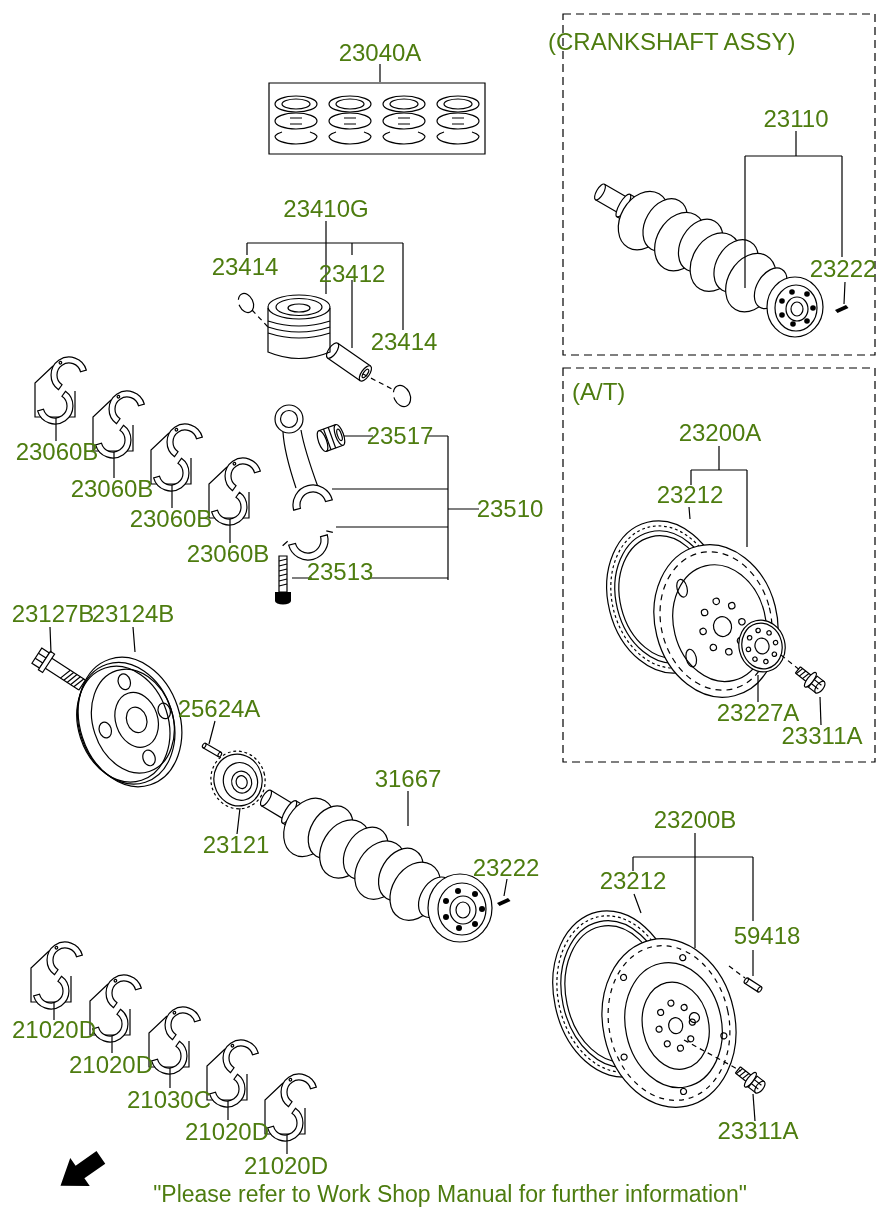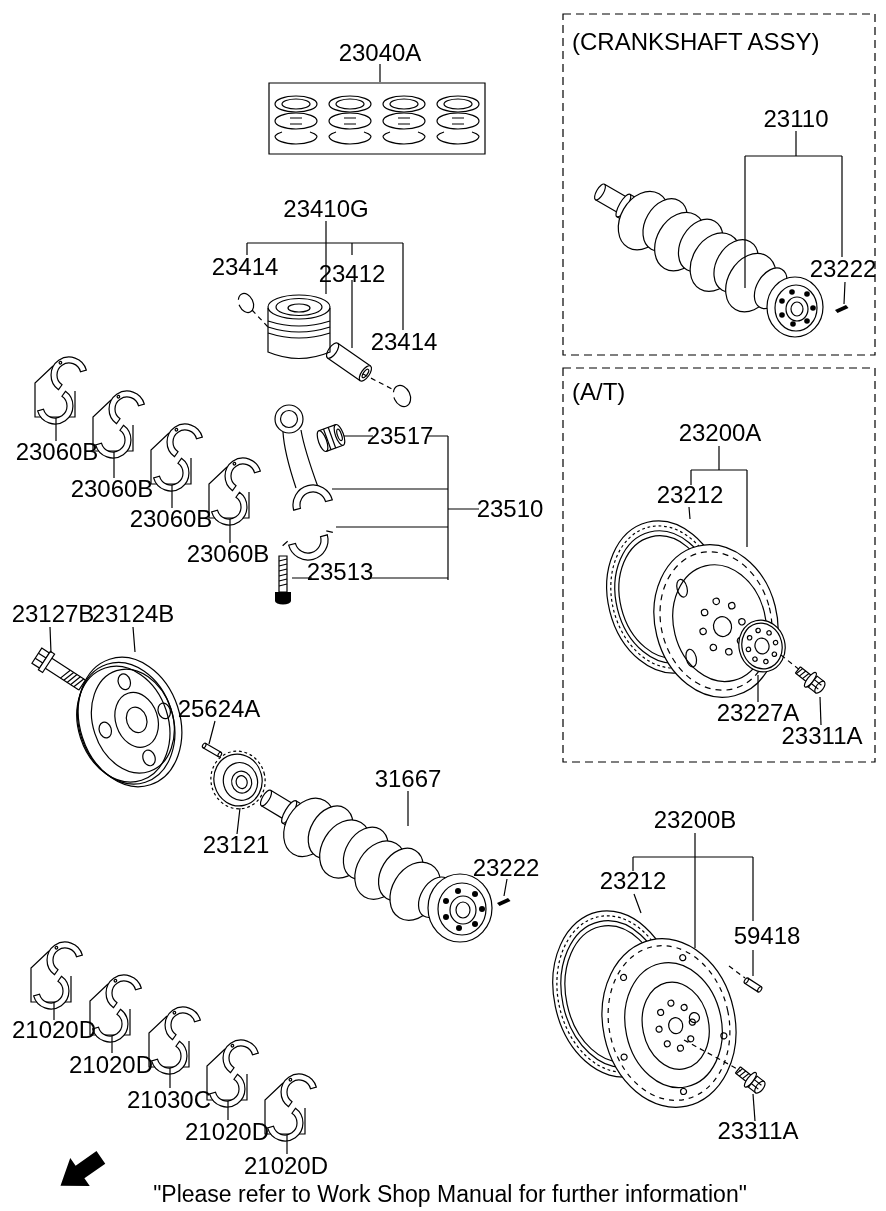--- a/index.html
+++ b/index.html
@@ -1,17 +1,17 @@
 <!DOCTYPE html>
 <html><head>
 <meta charset="utf-8">
 <style>
   html,body{margin:0;padding:0;background:#fff;}
   .canvas{position:relative;width:886px;height:1211px;background:#fff;overflow:hidden;
-          font-family:"Liberation Sans",sans-serif;color:#000000;}
+          font-family:"Liberation Sans",sans-serif;color:#4d7c0f;}
   .art{position:absolute;left:0;top:0;}
   svg *{vector-effect:non-scaling-stroke;}
   .ln{stroke:#000;stroke-width:1.2;fill:none;}
   .wf{fill:#fff;}
   .bk{fill:#000;stroke:none;}
   .dash{stroke-dasharray:5 4;}
   .lbl{position:absolute;font-size:24px;line-height:24px;white-space:nowrap;
        transform:translateX(-50%);}
   .lbl.left{transform:none;}
   .fr{position:absolute;font-size:28px;line-height:28px;font-weight:bold;margin-top:40px;}
@@ -327,21 +327,21 @@
 <span class="lbl" style="left:219px;top:697px">25624A</span>
 <span class="lbl" style="left:236px;top:833px">23121</span>
 <span class="lbl" style="left:408px;top:767px">31667</span>
 <span class="lbl" style="left:506px;top:856px">23222</span>
 <span class="lbl" style="left:54px;top:1018px">21020D</span>
 <span class="lbl" style="left:111px;top:1053px">21020D</span>
 <span class="lbl" style="left:169px;top:1088px">21030C</span>
 <span class="lbl" style="left:227px;top:1120px">21020D</span>
 <span class="lbl" style="left:286px;top:1154px">21020D</span>
 
-<span class="lbl left" style="left:572px;top:30px">(CRANKSHAFT ASSY)</span>
+<span class="lbl left" style="left:548px;top:30px">(CRANKSHAFT ASSY)</span>
 <span class="lbl" style="left:796px;top:107px">23110</span>
 <span class="lbl" style="left:843px;top:257px">23222</span>
 
 <span class="lbl left" style="left:572px;top:380px">(A/T)</span>
 <span class="lbl" style="left:720px;top:421px">23200A</span>
 <span class="lbl" style="left:690px;top:483px">23212</span>
 <span class="lbl" style="left:758px;top:701px">23227A</span>
 <span class="lbl" style="left:822px;top:724px">23311A</span>
 
 <span class="lbl" style="left:695px;top:808px">23200B</span>

